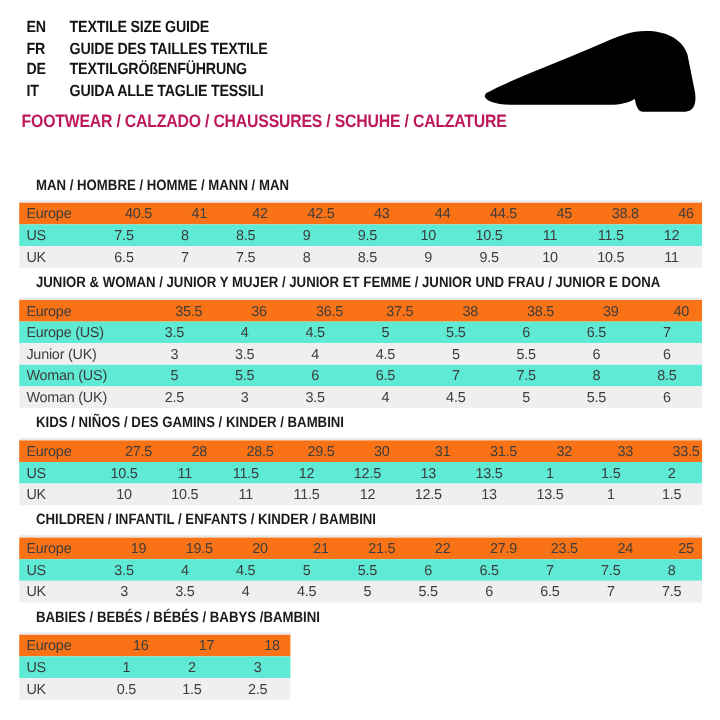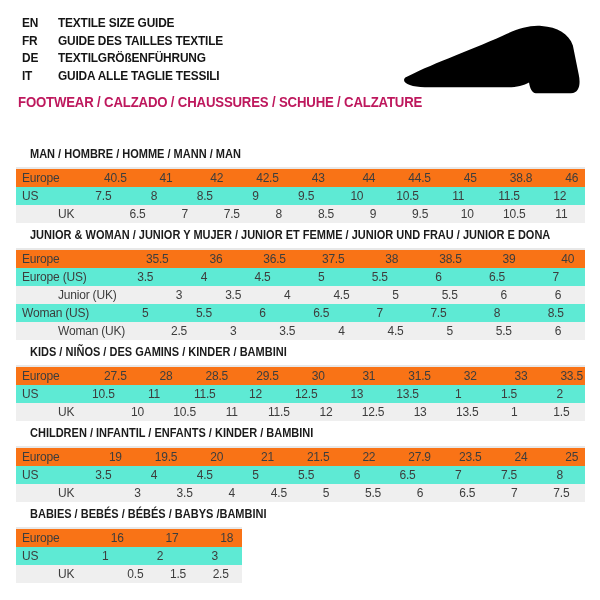--- a/index.html
+++ b/index.html
@@ -28,21 +28,21 @@
   .section.first { margin-top:37px; }
   .tbl-title { height:13px; line-height:13px; margin:0 0 6px 14px;
                font-weight:bold; font-size:12.5px; color:#1b1b1b; }
 
   .tbl { width:569px; border-top:2px solid #e8e8e8; }
   .tbl.narrow { width:226px; }
   .row { display:flex; height:18px; align-items:center;
          font-size:12px; color:#3d3d3d; letter-spacing:-0.2px; }
   .row.hdr  { background:#f97316;gap:24px; }
   .row.odd  { background:#5eead4; }
-  .row.even { background:#efefef;padding-left:36px; }
+  .row.even { background:#efefef; }
   .lbl { flex:0 0 62px; width:62px; padding-left:6px; text-align:left; }
   .wide-label .lbl { flex:0 0 100px; width:100px; }
   .val { flex:1 1 0; text-align:center; }
 </style>
 </head>
 <body>
 
 <div class="page">
 
   <div class="langs">

